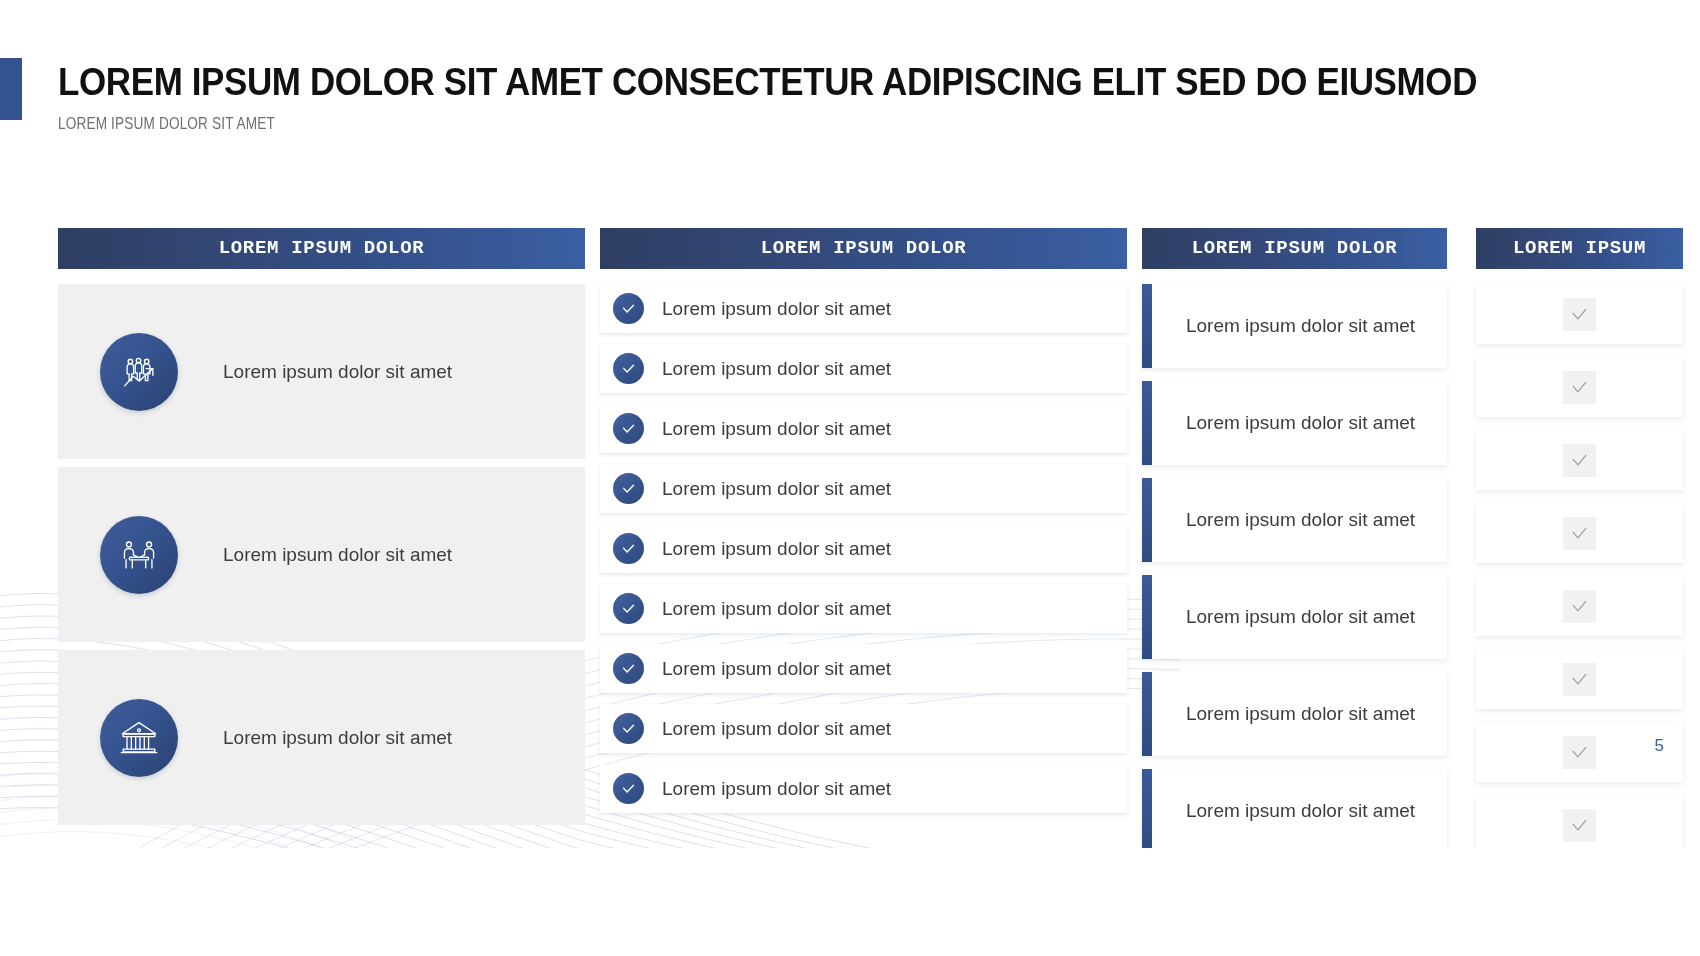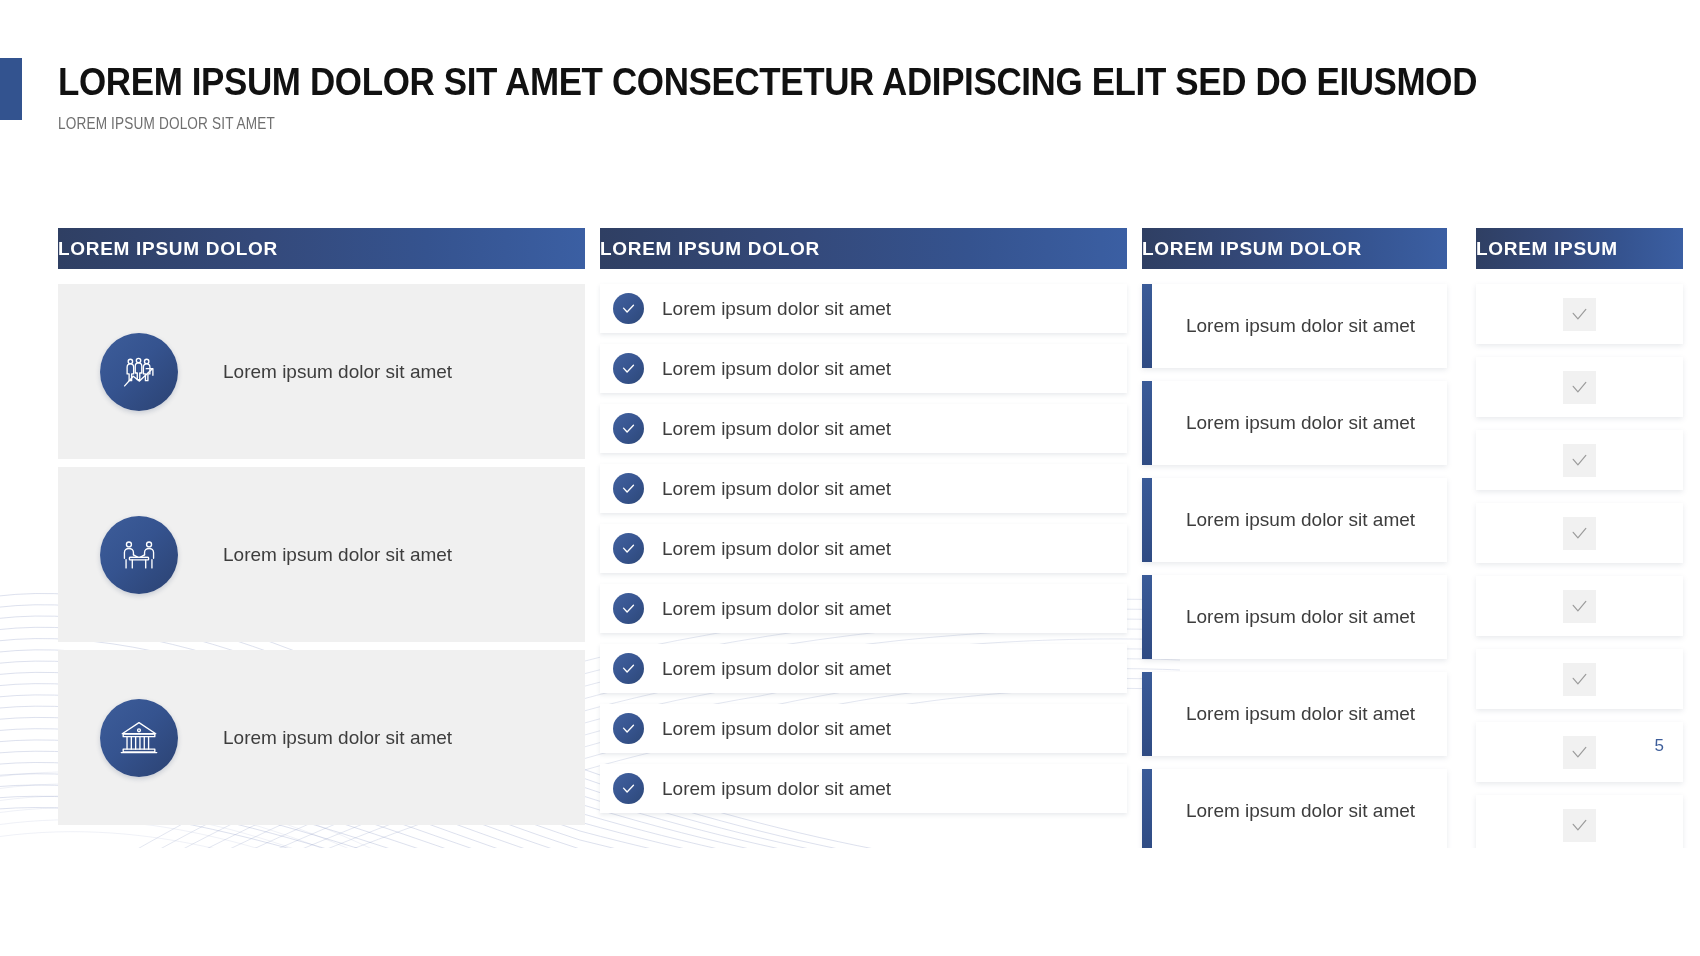--- a/index.html
+++ b/index.html
@@ -74,23 +74,23 @@
 
   .col { position: absolute; top: 228px; }
   #col1 { left: 58px;   width: 527px; }
   #col2 { left: 600px;  width: 527px; }
   #col3 { left: 1142px; width: 305px; }
   #col4 { left: 1476px; width: 207px; }
 
   .col-head {
     height: 41px;
     line-height: 41px;
-    text-align: left;
+    text-align: center;
     color: #ffffff;
-    font-family: Liberation Sans, sans-serif;
+    font-family: Liberation Mono, monospace;
     font-size: 19px;
     font-weight: bold;
     letter-spacing: 0.7px;
     background: linear-gradient(90deg, #2f3f63 0%, #34497a 38%, #35538f 70%, #3b5fa3 100%);
     white-space: nowrap;
     overflow: hidden;
   }
 
   .col-body { position: relative; margin-top: 15px; }
 

